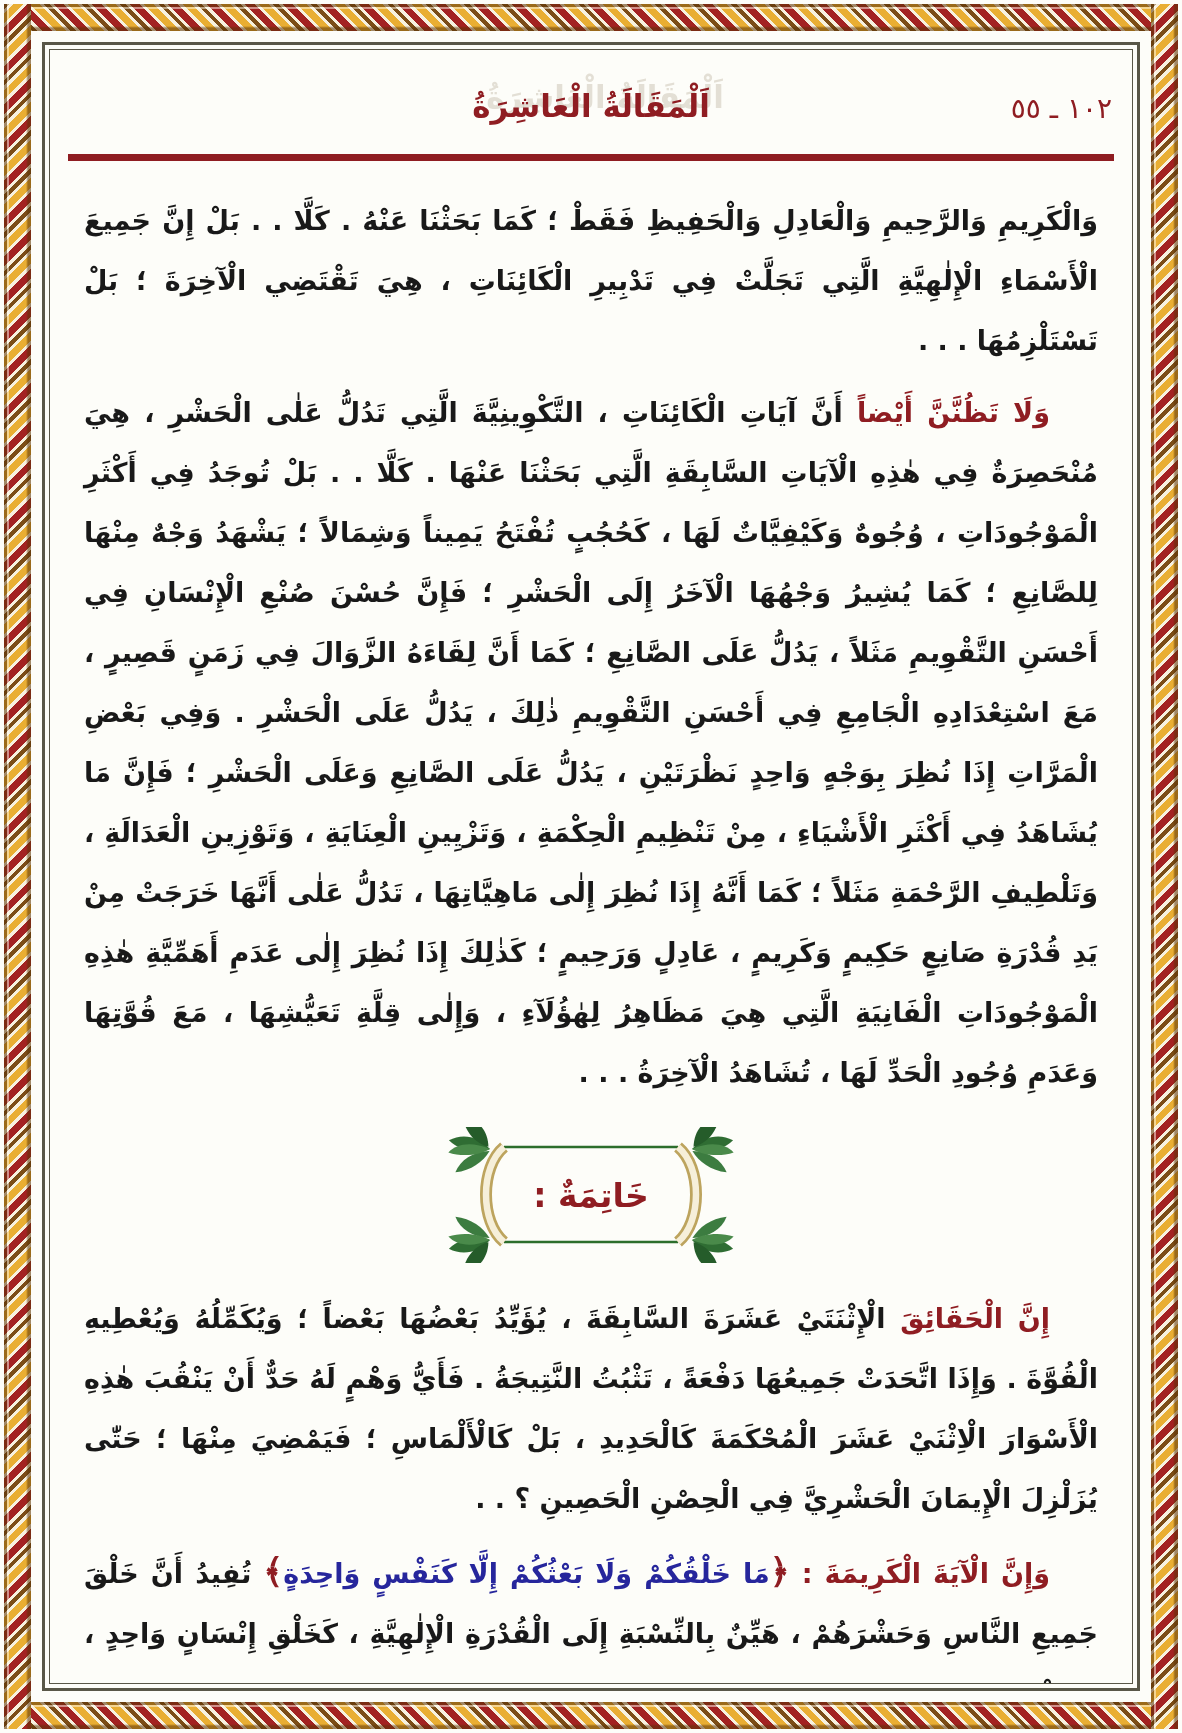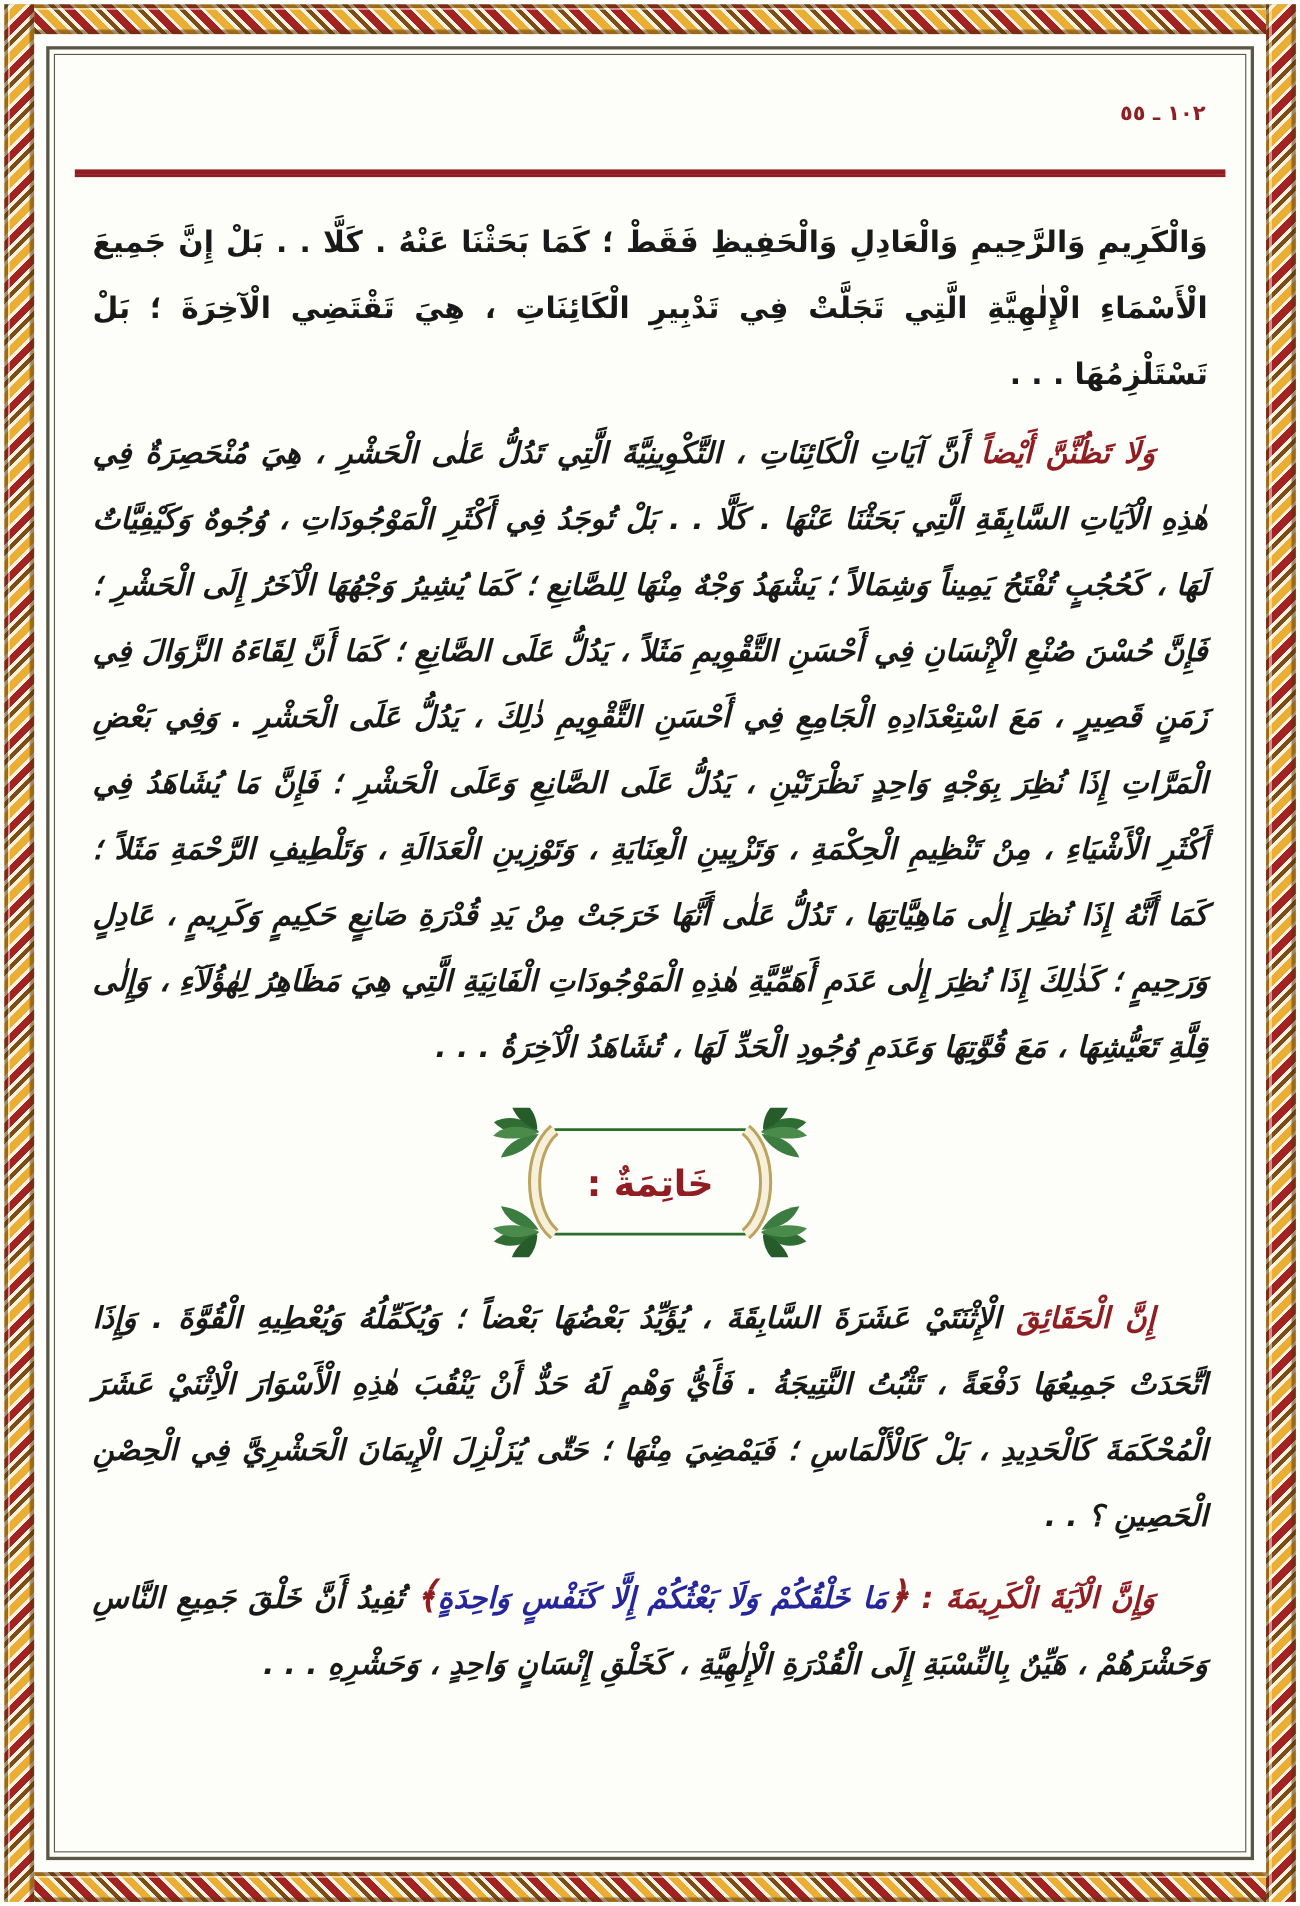--- a/index.html
+++ b/index.html
@@ -35,41 +35,41 @@
       linear-gradient(90deg, rgba(90,50,5,.55) 0 3px, rgba(255,252,240,.5) 3px 5px, rgba(0,0,0,0) 5px 22px, rgba(90,50,5,.55) 24px 27px),
       repeating-linear-gradient(-45deg, var(--border-red) 0 7px, var(--border-cream) 7px 10px, var(--border-gold) 10px 17px, var(--border-cream) 17px 20px, var(--border-brown) 20px 24px, var(--border-cream) 24px 27px);
   }
   .edge-left{left:0;} .edge-right{right:0;}
 
   .frame-outer{position:absolute;inset:38px;border:3px solid var(--frame-line);}
   .frame-inner{position:absolute;inset:4px;border:1px solid var(--frame-line);padding:10px 16px 0;overflow:hidden;background:var(--paper);}
 
   .page-header{position:relative;height:84px;}
   .page-number{
-    position:absolute;right:20px;top:32px;color:var(--accent-red);
-    font-size:19px;font-weight:bold;direction:rtl;
+    position:absolute;right:4px;top:32px;color:var(--accent-red);
+    font-size:28px;font-weight:normal;direction:rtl;
   }
   .page-title{
     text-align:center;padding-top:28px;color:var(--accent-red);
     font-size:31px;font-weight:bold;direction:rtl;
     text-shadow:14px -9px 0 rgba(175,165,140,.33);
   }
   .header-rule{
     height:4px;margin:10px 2px 0;background:transparent;
     border-top:5px solid var(--accent-red);
     border-bottom:2px solid var(--accent-red);
   }
 
   .body-text{
     direction:rtl;padding:18px 6px 0;
     color:var(--text-black);
     font-size:27px;font-weight:bold;line-height:60px;
   }
   .para{text-align:justify;margin:12px;}
-  .para.indent{text-indent:48px;font-style:italic;}
+  .para.indent{text-indent:48px;}
   .para.spacing-before{margin-top:34px;}
   .seg-black{color:var(--text-black);}
   .seg-red{color:var(--accent-red);}
   .seg-blue{color:var(--verse-blue);}
   .seg-bracket{color:var(--accent-red);font-size:34px;}
 
   .ornament{display:flex;justify-content:center;margin:24px auto 26px;}
   .ornament svg{display:block;}
   .ornament-text{
     font-family:"DejaVu Sans",sans-serif;font-weight:bold;font-size:33px;
@@ -84,20 +84,21 @@
     <div class="edge edge-h edge-top"></div>
     <div class="edge edge-h edge-bottom"></div>
     <div class="edge edge-v edge-left"></div>
     <div class="edge edge-v edge-right"></div>
 
     <div class="frame-outer">
       <div class="frame-inner">
 
         <div class="page-header">
           <div class="page-number">١٠٢ ـ ٥٥</div>
+          <div class="page-title">اَلْمَقَالَةُ الْعَاشِرَةُ</div>
         </div>
         <div class="header-rule"></div>
 
         <div class="body-text" id="body-text">
             <p class="para" dir="rtl"><span class="seg-black">وَالْكَرِيمِ وَالرَّحِيمِ وَالْعَادِلِ وَالْحَفِيظِ فَقَطْ ؛ كَمَا بَحَثْنَا عَنْهُ . كَلَّا . . بَلْ إِنَّ جَمِيعَ الْأَسْمَاءِ الْإِلٰهِيَّةِ الَّتِي تَجَلَّتْ فِي تَدْبِيرِ الْكَائِنَاتِ ، هِيَ تَقْتَضِي الْآخِرَةَ ؛ بَلْ تَسْتَلْزِمُهَا . . .</span></p>
             <p class="para indent" dir="rtl"><span class="seg-red">وَلَا تَظُنَّنَّ أَيْضاً </span><span class="seg-black">أَنَّ آيَاتِ الْكَائِنَاتِ ، التَّكْوِينِيَّةَ الَّتِي تَدُلُّ عَلٰى الْحَشْرِ ، هِيَ مُنْحَصِرَةٌ فِي هٰذِهِ الْآيَاتِ السَّابِقَةِ الَّتِي بَحَثْنَا عَنْهَا . كَلَّا . . بَلْ تُوجَدُ فِي أَكْثَرِ الْمَوْجُودَاتِ ، وُجُوهٌ وَكَيْفِيَّاتٌ لَهَا ، كَحُجُبٍ تُفْتَحُ يَمِيناً وَشِمَالاً ؛ يَشْهَدُ وَجْهٌ مِنْهَا لِلصَّانِعِ ؛ كَمَا يُشِيرُ وَجْهُهَا الْآخَرُ إِلَى الْحَشْرِ ؛ فَإِنَّ حُسْنَ صُنْعِ الْإِنْسَانِ فِي أَحْسَنِ التَّقْوِيمِ مَثَلاً ، يَدُلُّ عَلَى الصَّانِعِ ؛ كَمَا أَنَّ لِقَاءَهُ الزَّوَالَ فِي زَمَنٍ قَصِيرٍ ، مَعَ اسْتِعْدَادِهِ الْجَامِعِ فِي أَحْسَنِ التَّقْوِيمِ ذٰلِكَ ، يَدُلُّ عَلَى الْحَشْرِ . وَفِي بَعْضِ الْمَرَّاتِ إِذَا نُظِرَ بِوَجْهٍ وَاحِدٍ نَظْرَتَيْنِ ، يَدُلُّ عَلَى الصَّانِعِ وَعَلَى الْحَشْرِ ؛ فَإِنَّ مَا يُشَاهَدُ فِي أَكْثَرِ الْأَشْيَاءِ ، مِنْ تَنْظِيمِ الْحِكْمَةِ ، وَتَزْيِينِ الْعِنَايَةِ ، وَتَوْزِينِ الْعَدَالَةِ ، وَتَلْطِيفِ الرَّحْمَةِ مَثَلاً ؛ كَمَا أَنَّهُ إِذَا نُظِرَ إِلٰى مَاهِيَّاتِهَا ، تَدُلُّ عَلٰى أَنَّهَا خَرَجَتْ مِنْ يَدِ قُدْرَةِ صَانِعٍ حَكِيمٍ وَكَرِيمٍ ، عَادِلٍ وَرَحِيمٍ ؛ كَذٰلِكَ إِذَا نُظِرَ إِلٰى عَدَمِ أَهَمِّيَّةِ هٰذِهِ الْمَوْجُودَاتِ الْفَانِيَةِ الَّتِي هِيَ مَظَاهِرُ لِهٰؤُلَآءِ ، وَإِلٰى قِلَّةِ تَعَيُّشِهَا ، مَعَ قُوَّتِهَا وَعَدَمِ وُجُودِ الْحَدِّ لَهَا ، تُشَاهَدُ الْآخِرَةُ . . .</span></p>
   <div class="ornament">
     <svg width="330" height="136" viewBox="0 0 330 136">
       <defs>
         <g id="leaf-cluster">

